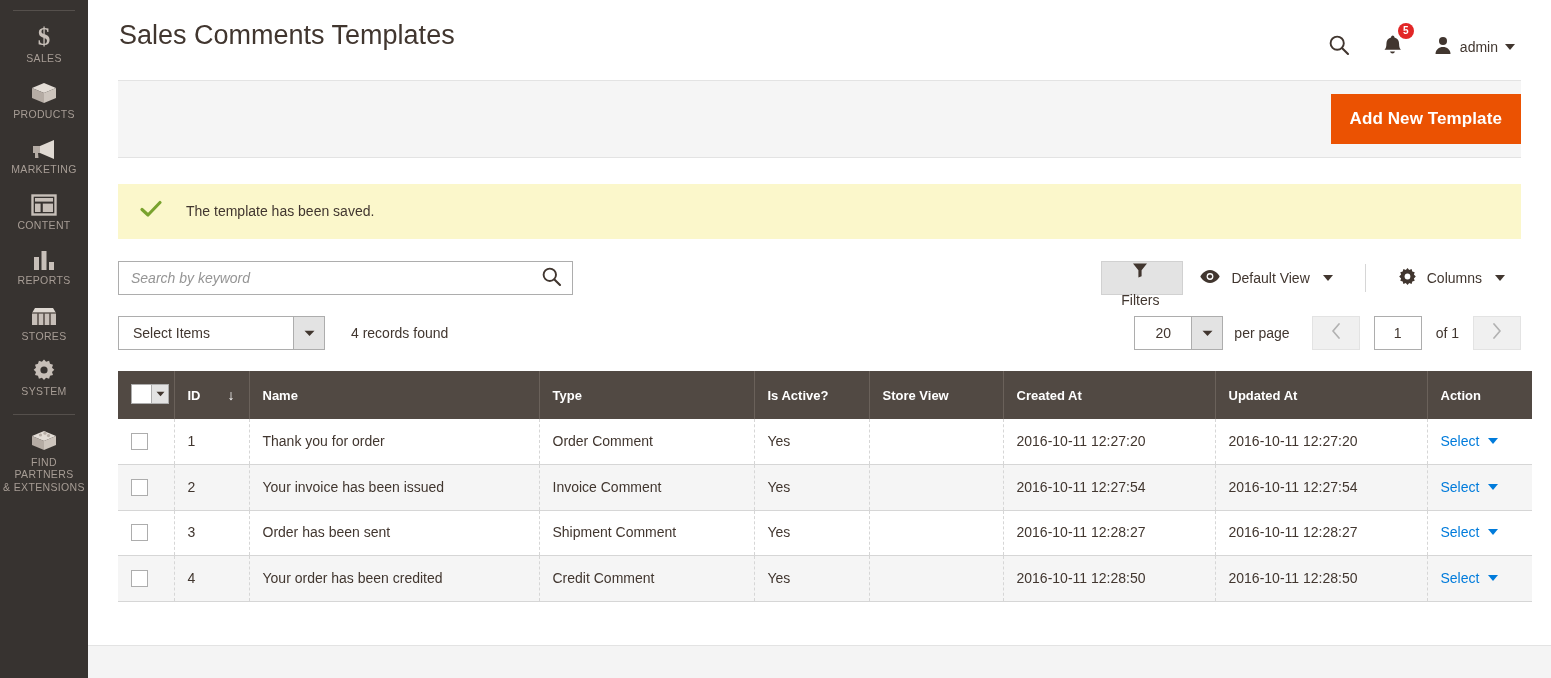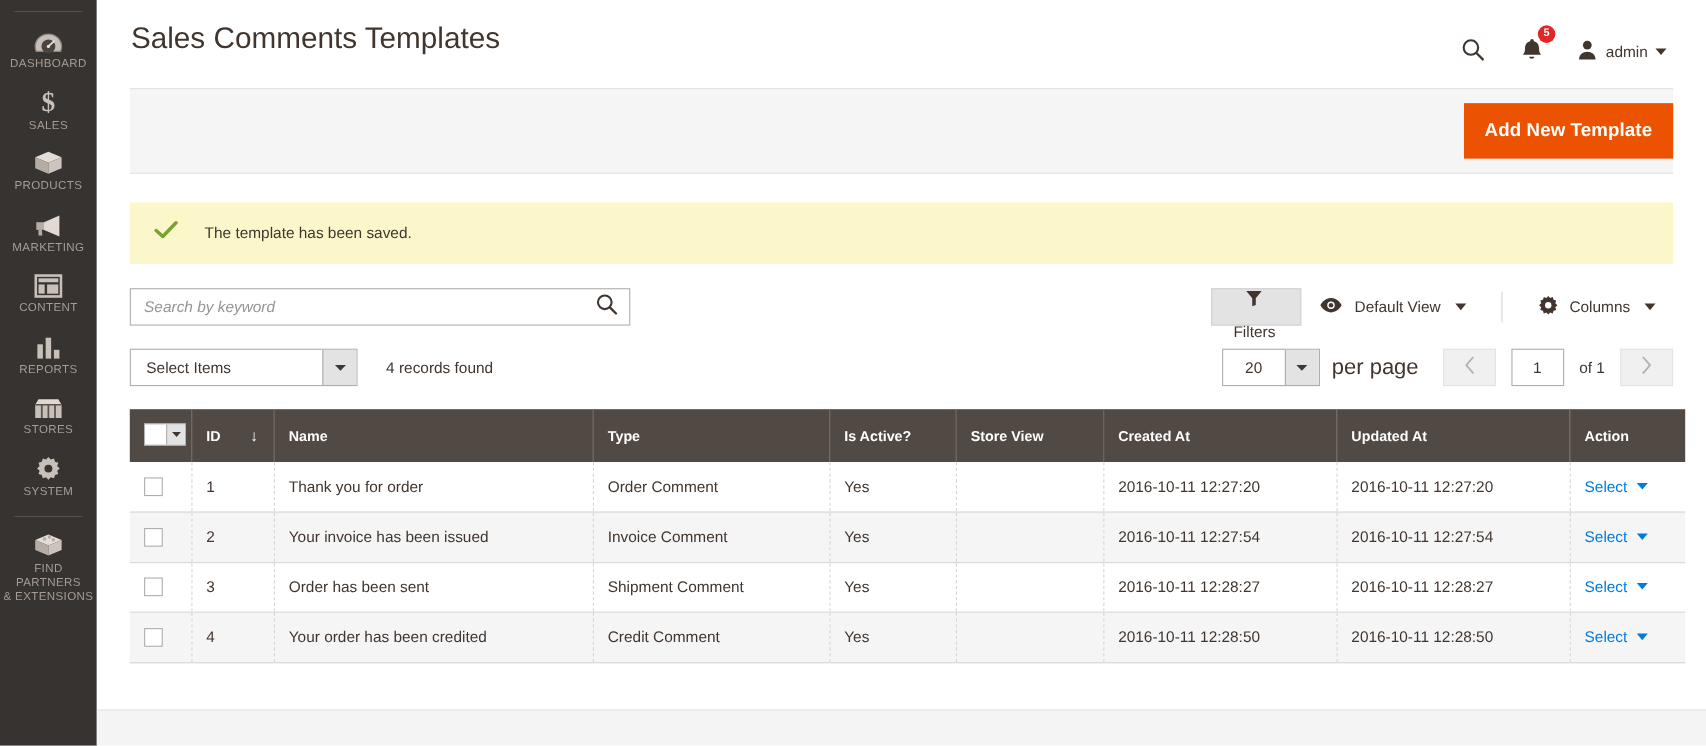--- a/index.html
+++ b/index.html
@@ -145,21 +145,21 @@
     cursor: pointer;
   }
   .perpage .lbl {
     display: flex; align-items: center; justify-content: center;
     width: 56px; font-size: 14px; color: #41362f;
   }
   .perpage .arrowbox {
     width: 31px; background: #e3e3e3; border-left: 1px solid #adadad;
     display: flex; align-items: center; justify-content: center;
   }
-  .perpage-text { font-size: 20px; color: #41362f; margin: 0 22px 0 11px; }
+  .perpage-text { font-size: 14px; color: #41362f; margin: 0 22px 0 11px; }
   .pg-arrow {
     width: 48px; height: 34px; background: #f0f0f0; border: 1px solid #e3e3e3;
     display: flex; align-items: center; justify-content: center; cursor: pointer;
   }
   .pg-input {
     width: 48px; height: 34px; border: 1px solid #adadad; background: #fff;
     text-align: center; font-size: 14px; color: #41362f; margin: 0 14px;
     font-family: "Liberation Sans", sans-serif; outline: none;
   }
   .pg-of { font-size: 14px; color: #41362f; margin-right: 14px; }
@@ -221,31 +221,20 @@
   }
 </style>
 </head>
 <body>
 
 <div class="app">
 
   <nav class="sidebar">
     <div class="sb-rule"></div>
 
-    <div class="sb-item">
-      <span class="sb-icon">
-        <svg width="26" height="20" viewBox="0 0 26 20">
-            <path d="M13 2C6.4 2 1 7 1 13.2c0 1.6.3 3.1 1 4.5h22c.7-1.4 1-2.9 1-4.5C25 7 19.6 2 13 2z" fill="#c7bfb8" stroke="#8d847c" stroke-width="1.2"></path>
-            <circle cx="13" cy="13.2" r="6.3" fill="#4b443f"></circle>
-            <path d="M13 13.2 L18.2 8.4" stroke="#e8e2db" stroke-width="1.6" stroke-linecap="round"></path>
-            <circle cx="13" cy="13.2" r="1.5" fill="#e8e2db"></circle>
-          </svg>
-      </span>
-      <span class="sb-label">DASHBOARD</span>
-    </div>
 
     <div class="sb-item">
       <span class="sb-icon">
         <svg width="22" height="26" viewBox="0 0 22 26">
             <text x="11" y="22" font-family="Liberation Serif, serif" font-size="25" font-weight="bold" fill="#c7bfb8" text-anchor="middle">$</text>
           </svg>
       </span>
       <span class="sb-label">SALES</span>
     </div>
 

